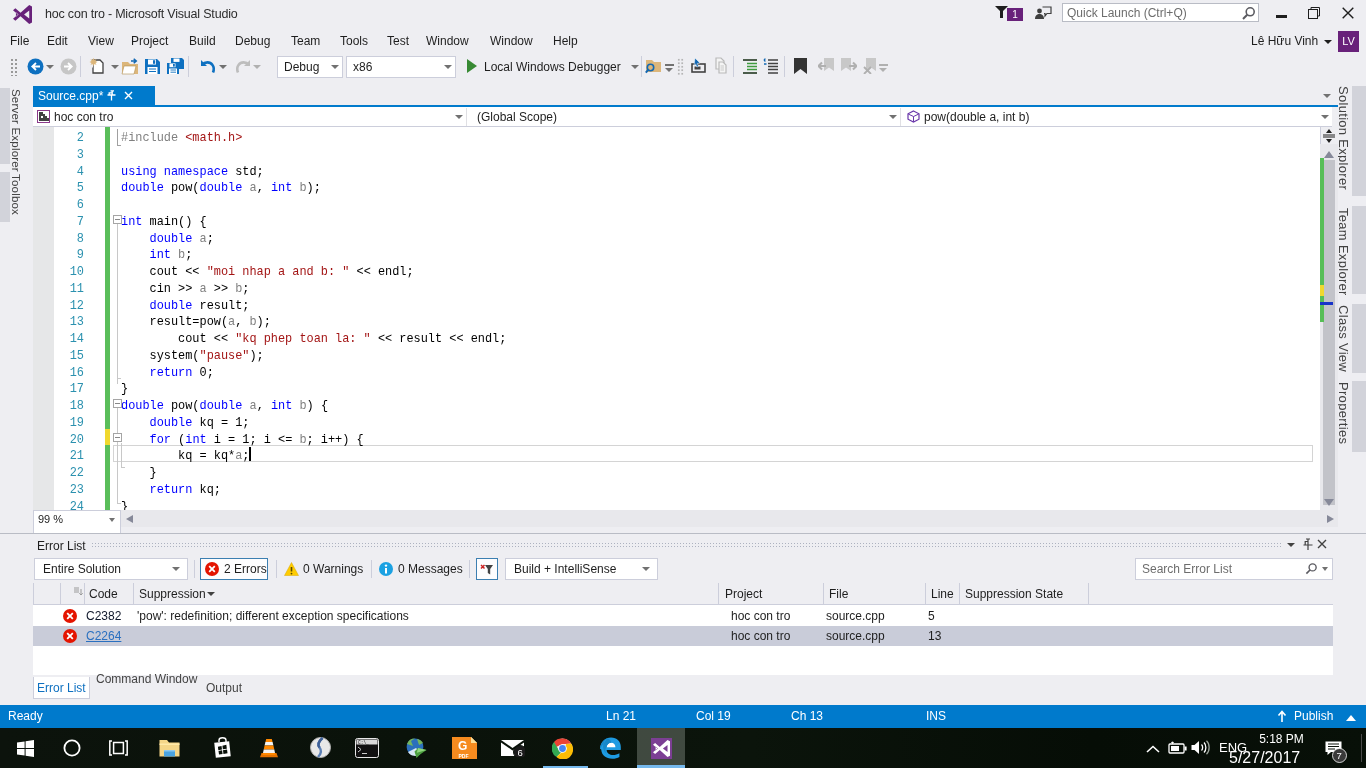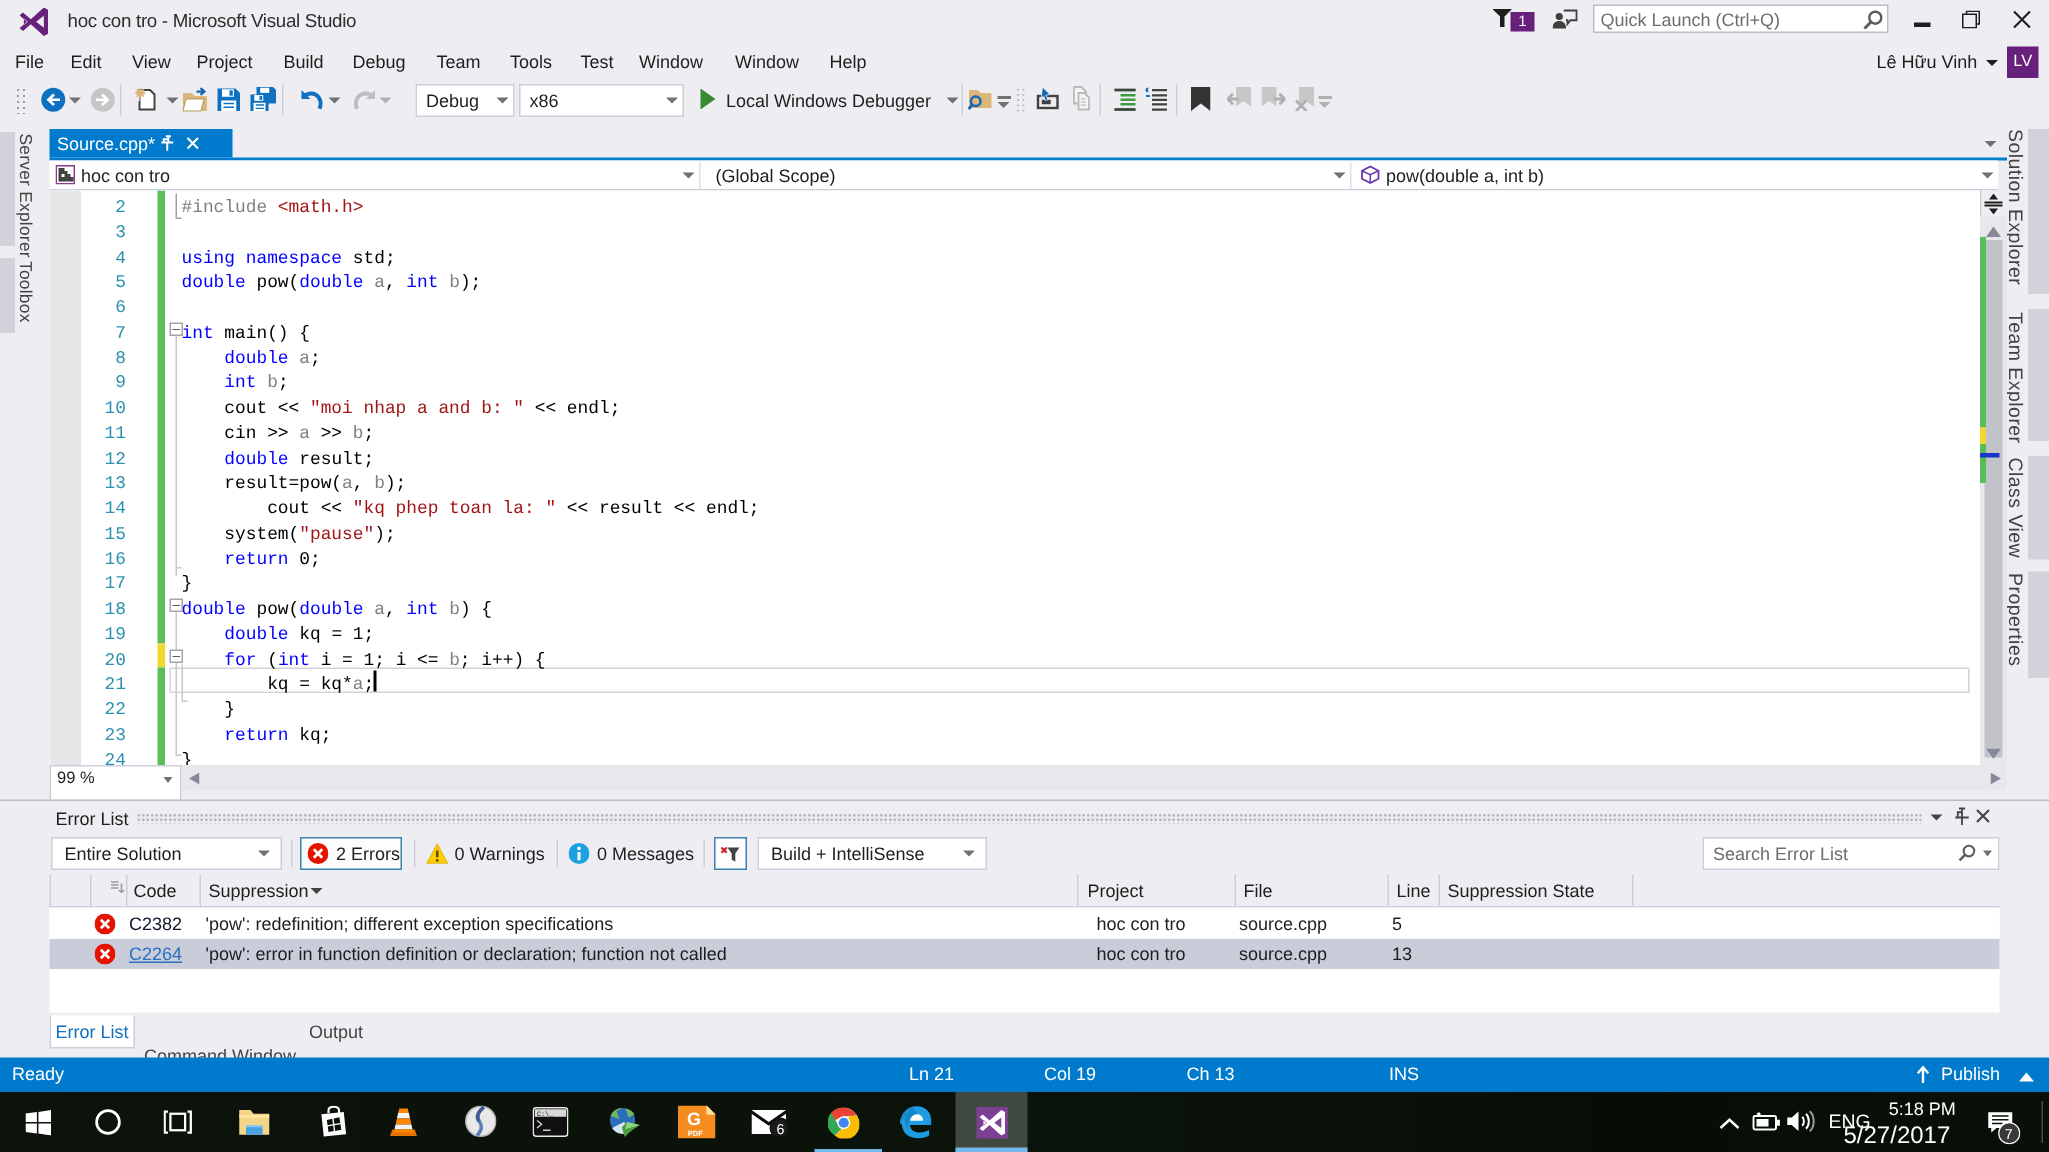--- a/index.html
+++ b/index.html
@@ -439,29 +439,28 @@
     <div class="abs" style="left:698px;top:3px">hoc con tro</div>
     <div class="abs" style="left:793px;top:3px">source.cpp</div>
     <div class="abs" style="left:895px;top:3px">5</div>
   </div>
   <div class="erow" style="top:92px;background:#c9ccd9">
     <svg class="abs" style="left:30px;top:3px" width="14" height="14" viewBox="0 0 14 14">
         <circle cx="7" cy="7" r="7" fill="#e41400"></circle>
         <path d="M4.2 4.2 L9.8 9.8 M9.8 4.2 L4.2 9.8" stroke="#fff" stroke-width="1.8"></path>
       </svg>
     <div class="abs" style="left:53px;top:3px;color:#2a70c0;text-decoration:underline">C2264</div>
-    <div class="abs" style="left:104px;top:3px">'pow': error in function definition or declaration; function not called</div>
     <div class="abs" style="left:698px;top:3px">hoc con tro</div>
     <div class="abs" style="left:793px;top:3px">source.cpp</div>
     <div class="abs" style="left:895px;top:3px">13</div>
   </div>
 
   <div class="abs" style="left:33px;top:143px;width:57px;height:22px;background:#fff;border:1px solid #cccedb;border-top:0"></div>
   <div class="abs" style="left:37px;top:147px;font-size:12px;color:#0e70c0">Error List</div>
-  <div class="abs" style="left:96px;top:163px;font-size:12px;color:#444">Command Window</div>
+  <div class="abs" style="left:96px;top:138px;font-size:12px;color:#444">Command Window</div>
   <div class="abs" style="left:206px;top:147px;font-size:12px;color:#444">Output</div>
 </div>
 <div class="abs" id="statusbar">
   <span class="abs" style="left:8px;top:4px">Ready</span>
   <span class="abs" style="left:606px;top:4px">Ln 21</span>
   <span class="abs" style="left:696px;top:4px">Col 19</span>
   <span class="abs" style="left:791px;top:4px">Ch 13</span>
   <span class="abs" style="left:926px;top:4px">INS</span>
   <svg class="abs" style="left:1277px;top:5px" width="10" height="13" viewBox="0 0 10 13">
       <path d="M5 12 V2 M1.5 5.5 L5 1.5 L8.5 5.5" stroke="#fff" stroke-width="1.6" fill="none"></path>

